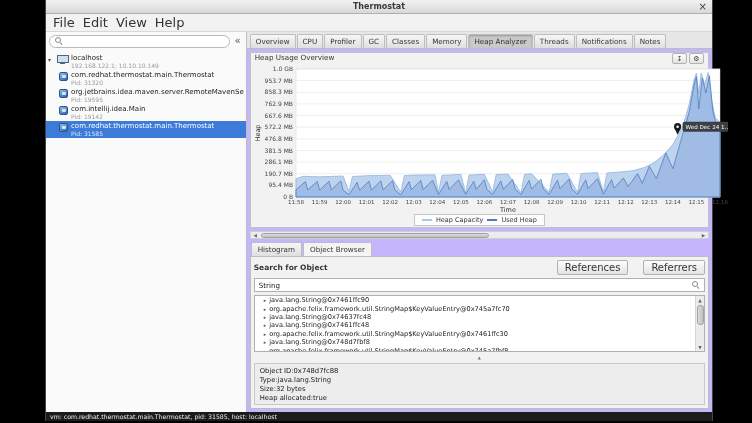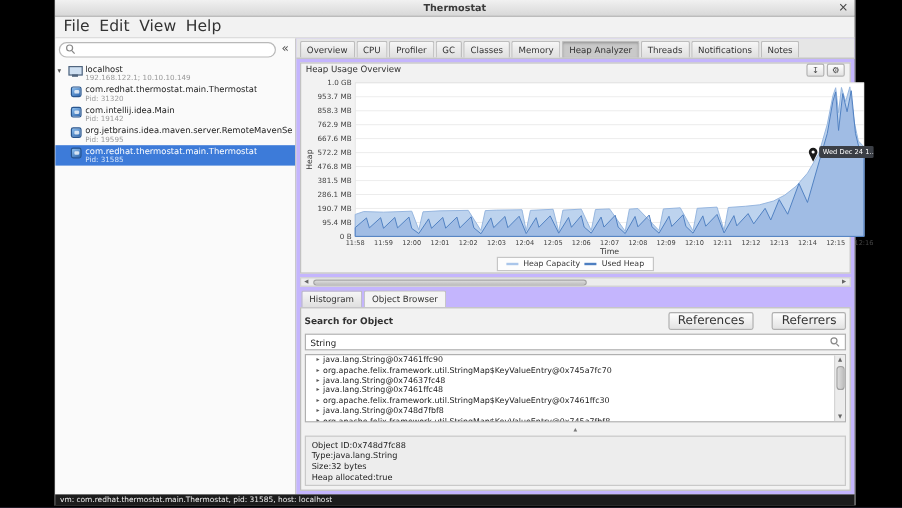--- a/index.html
+++ b/index.html
@@ -129,29 +129,29 @@
         <div class="trow vm">
           <span class="vm-icon"></span>
           <div class="tlabels">
             <div class="tname">com.redhat.thermostat.main.Thermostat</div>
             <div class="tsub">Pid: 31320</div>
           </div>
         </div>
         <div class="trow vm">
           <span class="vm-icon"></span>
           <div class="tlabels">
+            <div class="tname">org.jetbrains.idea.maven.server.RemoteMavenSe</div>
+            <div class="tsub">Pid: 19595</div>
+          </div>
+        </div>
+        <div class="trow vm">
+          <span class="vm-icon"></span>
+          <div class="tlabels">
             <div class="tname">com.intellij.idea.Main</div>
             <div class="tsub">Pid: 19142</div>
-          </div>
-        </div>
-        <div class="trow vm">
-          <span class="vm-icon"></span>
-          <div class="tlabels">
-            <div class="tname">org.jetbrains.idea.maven.server.RemoteMavenSe</div>
-            <div class="tsub">Pid: 19595</div>
           </div>
         </div>
         <div class="trow vm sel">
           <span class="vm-icon"></span>
           <div class="tlabels">
             <div class="tname">com.redhat.thermostat.main.Thermostat</div>
             <div class="tsub">Pid: 31585</div>
           </div>
         </div>
       </div>

